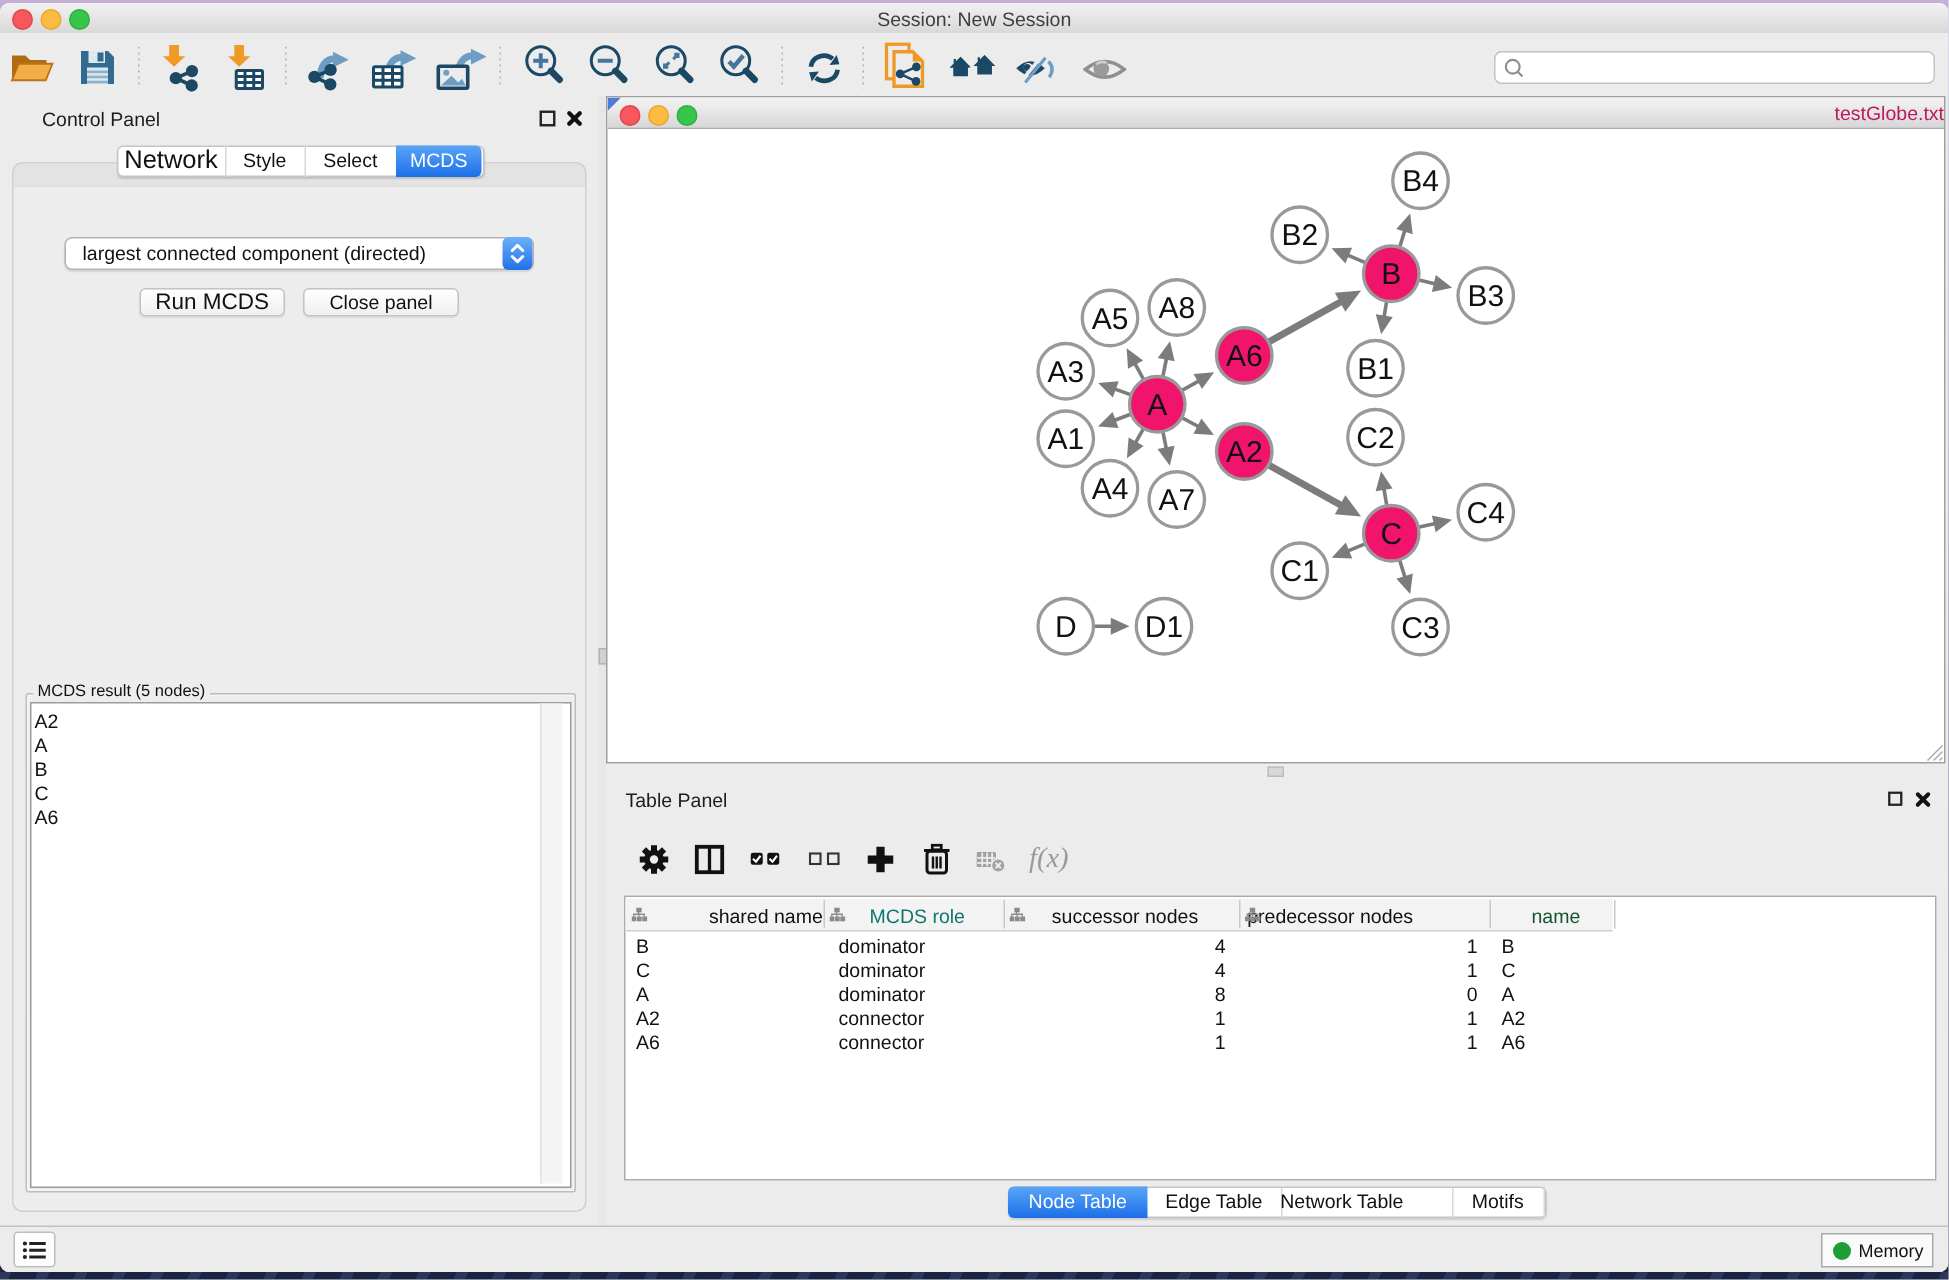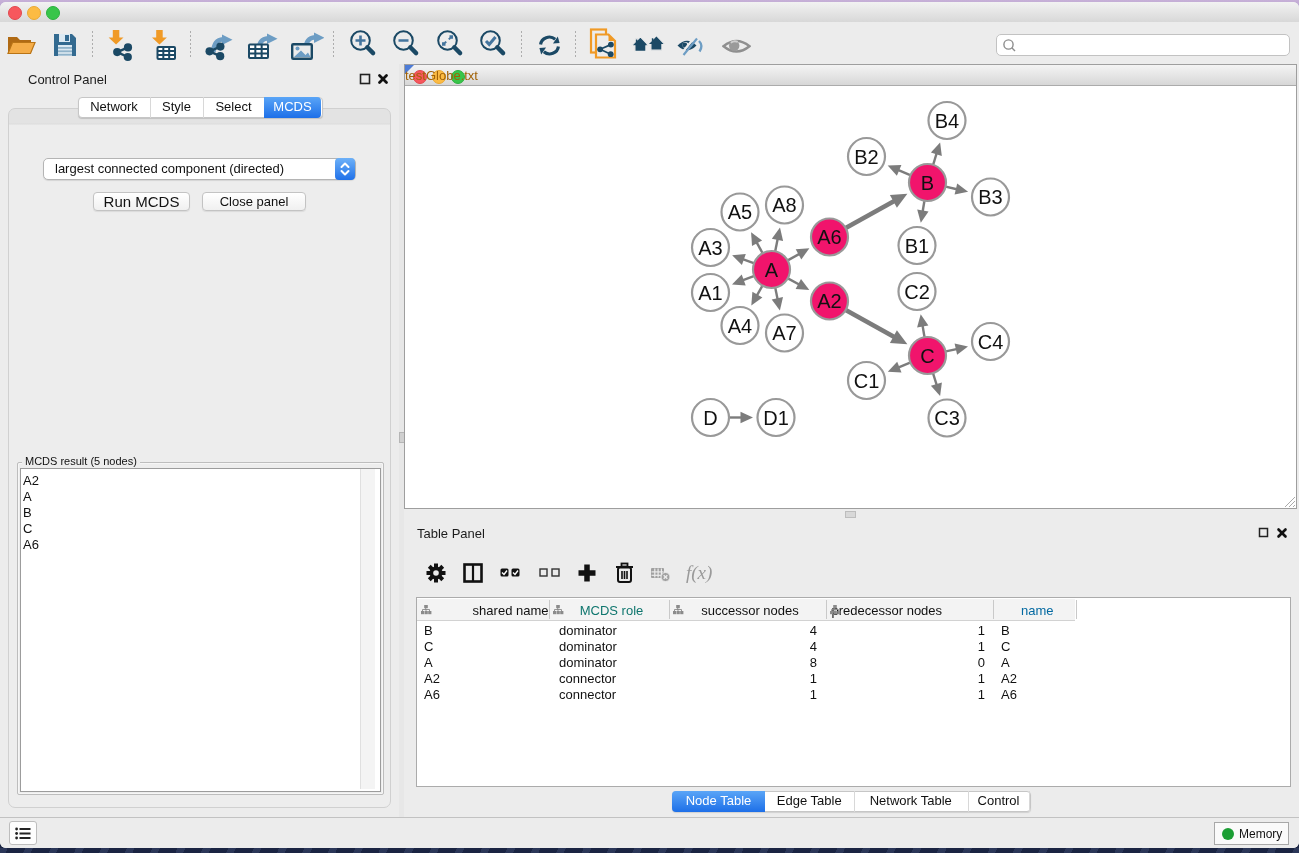--- a/index.html
+++ b/index.html
@@ -11,20 +11,21 @@
 .tl{position:absolute;width:12px;height:12px;border-radius:50%;top:6px}
 .sep{position:absolute;top:29px;height:28px;width:1px;
  background-image:linear-gradient(#adadad 40%,rgba(0,0,0,0) 0%);background-size:1px 4px}
 .txt13{font-size:13px;color:#1c1c1c}
 </style></head><body>
 <div id="win">
  <div class="abs" style="left:0;top:0;width:1299px;height:20px;background:linear-gradient(#f2f2f2,#d8d8d8);border-bottom:1px solid #b8b8b8">
   <div class="tl" style="left:8px;top:4px;background:#f7575d;border:1px solid #e1484e"></div>
   <div class="tl" style="left:27px;top:4px;background:#fcbb43;border:1px solid #e9a833"></div>
   <div class="tl" style="left:46px;top:4px;background:#38c54a;border:1px solid #2cb03e"></div>
+  <div class="abs" style="left:0;width:1299px;top:3px;text-align:center;font-size:13px;color:#3e3e3e">Session: New Session</div>
  </div>
 
 <div class="abs" style="left:0;top:20px;width:1299px;height:44px;background:#ececec"></div>
 <div class="sep" style="left:92px"></div>
 <div class="sep" style="left:190px"></div>
 <div class="sep" style="left:333px"></div>
 <div class="sep" style="left:521px"></div>
 <div class="sep" style="left:575px"></div>
 <svg class="abs" style="left:6px;top:30px" width="31" height="26">
       <path d="M2 5 L11 5 L14 8 L25 8 L25 12 L2 12 Z" fill="#b06a14"></path>
@@ -185,21 +186,21 @@
       <rect x="1.5" y="1.5" width="9" height="9" fill="none" stroke="#222" stroke-width="1.6"></rect>
     </svg>
 <svg class="abs" style="left:377px;top:71px" width="12" height="12">
       <g stroke="#111" stroke-width="2.8" stroke-linecap="round">
         <line x1="2.5" y1="2.5" x2="9.5" y2="9.5"></line>
         <line x1="9.5" y1="2.5" x2="2.5" y2="9.5"></line>
       </g>
     </svg>
 <div class="abs" style="left:8px;top:106px;width:381px;height:698px;background:linear-gradient(#e3e3e3 0px,#e3e3e3 14px,#dcdcdc 15px,#ededed 16px,#ededed 100%);border:1px solid #d0d0d0;border-radius:7px"></div>
 <div class="abs" style="left:78px;top:95px;width:243px;height:19px;background:#fff;border:1px solid #c6c6c6;border-radius:4px;box-shadow:0 1px 1px rgba(0,0,0,0.15)"></div>
-<div class="abs" style="left:78px;top:95px;width:72px;height:21px;line-height:20px;text-align:center;font-size:13px;color:#111;border-right:1px solid #d8d8d8">Network</div>
+<div class="abs" style="left:78px;top:95px;width:72px;height:21px;line-height:20px;text-align:center;font-size:17px;color:#111;border-right:1px solid #d8d8d8">Network</div>
 <div class="abs" style="left:150px;top:95px;width:53px;height:21px;line-height:20px;text-align:center;font-size:13px;color:#111;border-right:1px solid #d8d8d8">Style</div>
 <div class="abs" style="left:203px;top:95px;width:61px;height:21px;line-height:20px;text-align:center;font-size:13px;color:#111;border-right:1px solid #d8d8d8">Select</div>
 <div class="abs" style="left:264px;top:95px;width:57px;height:21px;line-height:20px;text-align:center;font-size:13px;color:#fff;background:linear-gradient(#5aa5f7,#1d6fe8);border-radius:0 4px 4px 0">MCDS</div>
 <div class="abs" style="left:43px;top:156px;width:311px;height:20px;background:#fff;border:1px solid #b4b4b4;border-radius:5px;box-shadow:0 1px 1px rgba(0,0,0,0.1)"></div>
 <div class="abs" style="left:55px;top:159px;font-size:13px;color:#111">largest connected component (directed)</div>
 <div class="abs" style="left:335px;top:156px;width:20px;height:22px;background:linear-gradient(#6db1f8,#2071e9);border-radius:4px"></div>
 <svg class="abs" style="left:335px;top:156px" width="20" height="22">
       <g stroke="#fff" stroke-width="2" fill="none" stroke-linecap="round" stroke-linejoin="round">
         <path d="M6.5 9 L10 5.5 L13.5 9"></path>
         <path d="M6.5 13 L10 16.5 L13.5 13"></path>
@@ -220,21 +221,21 @@
 <div class="abs" style="left:399px;top:430px;width:4px;height:9px;background:#d0d0d0;border:1px solid #b5b5b5"></div>
 
 <div class="abs" style="left:404px;top:62px;width:893px;height:445px;background:#fff;border:1px solid #9e9e9e;box-sizing:border-box"></div>
 <div class="abs" style="left:405px;top:63px;width:891px;height:21px;background:linear-gradient(#f4f4f4,#d7d7d7);border-bottom:1px solid #ababab;box-sizing:border-box"></div>
 <svg class="abs" style="left:405px;top:63px" width="10" height="10">
       <path d="M0 0 L9 0 L0 9 Z" fill="#3b6fd4" opacity="0.9"></path>
     </svg>
 <div class="tl" style="left:413px;top:68px;background:#f7575d;border:1px solid #e1484e"></div>
 <div class="tl" style="left:432px;top:68px;background:#fcbb43;border:1px solid #e9a833"></div>
 <div class="tl" style="left:451px;top:68px;background:#38c54a;border:1px solid #2cb03e"></div>
-<div class="abs" style="left:405px;top:66px;width:891px;text-align:left;font-size:13px;color:#a16207">testGlobe.txt</div>
+<div class="abs" style="left:405px;top:66px;width:891px;text-align:right;font-size:13px;color:#be185d">testGlobe.txt</div>
 <svg class="abs" style="left:404px;top:84px" width="894" height="423">
       <line x1="351.1" y1="189.7" x2="337.8" y2="194.7" stroke="#7c7c7c" stroke-width="2.4"></line>
       <path d="M328.0 198.4 L337.7 188.6 L341.7 199.4 Z" fill="#7c7c7c"></path>
       <line x1="351.0" y1="177.6" x2="338.0" y2="172.9" stroke="#7c7c7c" stroke-width="2.4"></line>
       <path d="M328.1 169.3 L341.8 168.1 L337.9 179.0 Z" fill="#7c7c7c"></path>
       <line x1="359.1" y1="168.2" x2="352.1" y2="155.4" stroke="#7c7c7c" stroke-width="2.4"></line>
       <path d="M347.1 146.2 L358.1 154.4 L348.0 159.9 Z" fill="#7c7c7c"></path>
       <line x1="371.0" y1="166.3" x2="373.9" y2="151.8" stroke="#7c7c7c" stroke-width="2.4"></line>
       <path d="M376.0 141.5 L379.1 154.9 L367.8 152.7 Z" fill="#7c7c7c"></path>
       <line x1="358.9" y1="198.8" x2="352.4" y2="210.3" stroke="#7c7c7c" stroke-width="2.4"></line>
@@ -436,21 +437,21 @@
 <svg class="abs" style="left:829.5px;top:603px" width="11" height="10">
       <g fill="#8b8b8b">
         <rect x="3.2" y="0" width="3.6" height="3.2"></rect>
         <rect x="0" y="6" width="3.2" height="3.2"></rect>
         <rect x="3.6" y="6" width="3.2" height="3.2"></rect>
         <rect x="7.2" y="6" width="3.2" height="3.2"></rect>
         <path d="M4.7 3 v2 M1.5 6 v-1.5 h7 v1.5 M5 4 v2" stroke="#8b8b8b" stroke-width="0.9" fill="none"></path>
       </g>
     </svg>
 <div class="abs" style="left:993.0px;top:598px;width:1px;height:19px;background:#c9c9c9"></div>
-<div class="abs" style="left:999.0px;top:601px;width:76.5px;text-align:center;font-size:13px;color:#0369a1">name</div>
+<div class="abs" style="left:999.0px;top:601px;width:76.5px;text-align:center;font-size:13px;color:#14532d">name</div>
 <div class="abs" style="left:1075.5px;top:598px;width:1px;height:19px;background:#c9c9c9"></div>
 <div class="abs" style="left:424px;top:621px;font-size:13px;color:#111">B</div>
 <div class="abs" style="left:559px;top:621px;font-size:13px;color:#111">dominator</div>
 <div class="abs" style="left:700px;top:621px;width:117px;text-align:right;font-size:13px;color:#111">4</div>
 <div class="abs" style="left:868px;top:621px;width:117px;text-align:right;font-size:13px;color:#111">1</div>
 <div class="abs" style="left:1001px;top:621px;font-size:13px;color:#111">B</div>
 <div class="abs" style="left:424px;top:637px;font-size:13px;color:#111">C</div>
 <div class="abs" style="left:559px;top:637px;font-size:13px;color:#111">dominator</div>
 <div class="abs" style="left:700px;top:637px;width:117px;text-align:right;font-size:13px;color:#111">4</div>
 <div class="abs" style="left:868px;top:637px;width:117px;text-align:right;font-size:13px;color:#111">1</div>
@@ -466,22 +467,22 @@
 <div class="abs" style="left:868px;top:669px;width:117px;text-align:right;font-size:13px;color:#111">1</div>
 <div class="abs" style="left:1001px;top:669px;font-size:13px;color:#111">A2</div>
 <div class="abs" style="left:424px;top:685px;font-size:13px;color:#111">A6</div>
 <div class="abs" style="left:559px;top:685px;font-size:13px;color:#111">connector</div>
 <div class="abs" style="left:700px;top:685px;width:117px;text-align:right;font-size:13px;color:#111">1</div>
 <div class="abs" style="left:868px;top:685px;width:117px;text-align:right;font-size:13px;color:#111">1</div>
 <div class="abs" style="left:1001px;top:685px;font-size:13px;color:#111">A6</div>
 <div class="abs" style="left:672px;top:789px;width:357px;height:19px;background:#fff;border:1px solid #c6c6c6;border-radius:4px;box-shadow:0 1px 1px rgba(0,0,0,0.12)"></div>
 <div class="abs" style="left:672px;top:789px;width:93px;height:21px;line-height:20px;text-align:center;font-size:13px;color:#fff;background:linear-gradient(#5aa5f7,#1d6fe8);border-radius:4px 0 0 4px">Node Table</div>
 <div class="abs" style="left:765.0px;top:789px;width:88.5px;height:21px;line-height:20px;text-align:center;font-size:13px;color:#111;border-right:1px solid #d8d8d8">Edge Table</div>
-<div class="abs" style="left:853.5px;top:789px;width:114.5px;height:21px;line-height:20px;text-align:center;font-size:13px;color:#111;border-right:1px solid #d8d8d8">Network Table</div>
-<div class="abs" style="left:968.0px;top:789px;width:61.0px;height:21px;line-height:20px;text-align:center;font-size:13px;color:#111;border-right:1px solid #d8d8d8">Control</div>
+<div class="abs" style="left:853.5px;top:789px;width:114.5px;height:21px;line-height:20px;font-size:13px;color:#111;border-right:1px solid #d8d8d8">Network Table</div>
+<div class="abs" style="left:968.0px;top:789px;width:61.0px;height:21px;line-height:20px;text-align:center;font-size:13px;color:#111;border-right:1px solid #d8d8d8">Motifs</div>
 <div class="abs" style="left:0;top:815px;width:1299px;height:32px;background:#ececec;border-top:1px solid #c2c2c2"></div>
 <div class="abs" style="left:9px;top:819px;width:28px;height:24px;background:#fdfdfd;border:1px solid #bdbdbd;border-radius:3px;box-sizing:border-box"></div>
 <svg class="abs" style="left:15px;top:825px" width="16" height="13">
       <g fill="#222">
         <circle cx="1.6" cy="2" r="1.4"></circle>
         <circle cx="1.6" cy="6.5" r="1.4"></circle>
         <circle cx="1.6" cy="11" r="1.4"></circle>
         <rect x="4.5" y="1" width="11" height="2"></rect>
         <rect x="4.5" y="5.5" width="11" height="2"></rect>
         <rect x="4.5" y="10" width="11" height="2"></rect>

